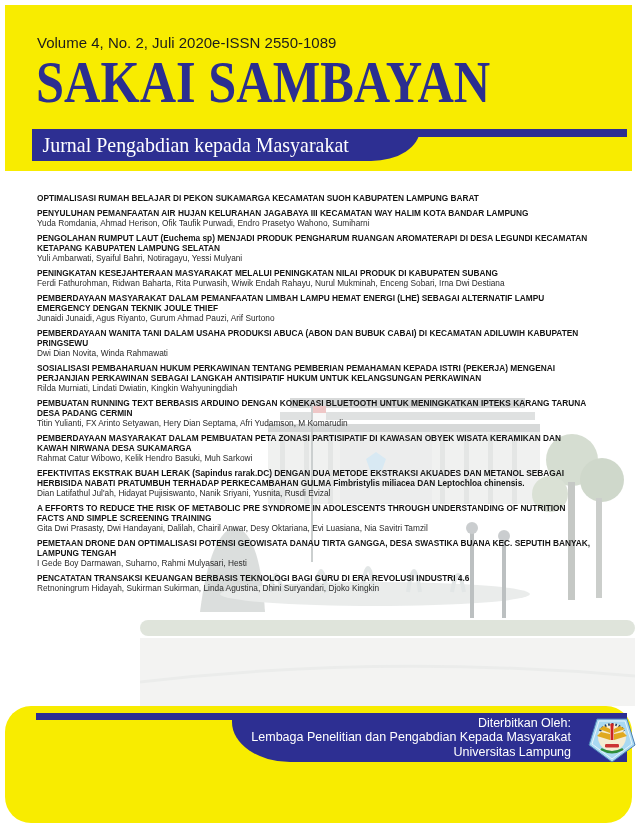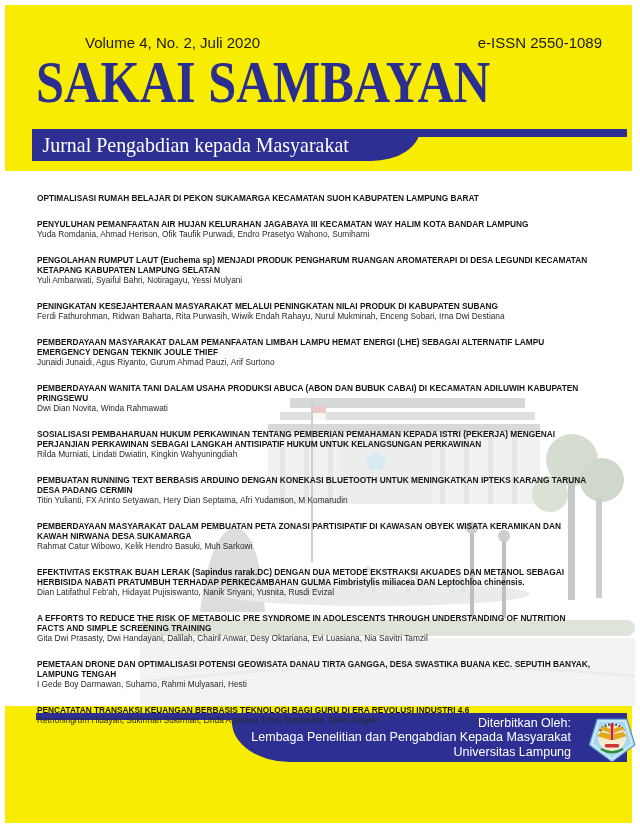--- a/index.html
+++ b/index.html
@@ -1,39 +1,39 @@
 <!DOCTYPE html>
 <html><head>
 <meta charset="utf-8">
 <style>
   html,body{margin:0;padding:0;background:#ffffff;}
   .cover{position:relative;width:640px;height:828px;background:#ffffff;overflow:hidden;
          font-family:"Liberation Sans",sans-serif;}
   
   .yellow-top{position:absolute;left:5px;top:5px;width:627px;height:166px;background:#F8EC00;}
   .masthead-row{position:absolute;left:32px;right:30px;top:29px;display:flex;
-                justify-content:space-between;font-size:15px;color:#1b1b1b;margin-left:48px;}
+                justify-content:flex-start;font-size:15px;color:#1b1b1b;}
   .journal-title{position:absolute;left:31px;top:46px;font-family:"Liberation Serif",serif;
                  font-weight:bold;font-size:60px;line-height:62px;color:#2B2E90;
                  transform:scaleX(0.84);transform-origin:left top;white-space:nowrap;}
   .ribbon-strip{position:absolute;left:27px;top:124px;width:595px;height:8px;background:#2D2F92;}
   .ribbon-box{position:absolute;left:27px;top:124px;width:388px;height:32px;background:#2D2F92;
               border-bottom-right-radius:52px 34px;display:flex;align-items:center;}
   .ribbon-text{color:#ffffff;font-family:"Liberation Serif",serif;font-size:21px;
                padding-left:11px;transform:scaleX(0.95);transform-origin:left center;white-space:nowrap;}
   
   .articles{position:absolute;left:37px;top:193px;width:556px;display:flex;flex-direction:column;
-            gap:16px;z-index:1;}
+            gap:5px;z-index:1;}
   .a-title{font-size:8.3px;line-height:10px;font-weight:bold;color:#141414;}
   .a-authors{font-size:8.3px;line-height:10px;color:#2a2a2a;}
   
   .watermark{position:absolute;left:140px;top:382px;width:495px;height:324px;opacity:.55;
              z-index:0;pointer-events:none;}
   
-  .yellow-bottom{position:absolute;left:5px;top:706px;width:627px;height:117px;background:#F8EC00;}
+  .yellow-bottom{position:absolute;left:5px;top:706px;width:627px;height:117px;background:#F8EC00;border-radius:26px;}
   .footer-strip{position:absolute;left:31px;top:7px;width:591px;height:7px;background:#2D2F92;}
   .footer-box{position:absolute;left:227px;top:7px;width:395px;height:49px;background:#2D2F92;
               border-bottom-left-radius:58px 40px;display:flex;align-items:center;
               justify-content:flex-end;box-sizing:border-box;padding-right:56px;}
   .footer-text{color:#ffffff;font-size:12.5px;line-height:14.5px;text-align:right;}
   .logo{position:absolute;left:582px;top:11px;width:50px;height:46px;}
 </style>
 </head>
 <body>
 
@@ -120,21 +120,21 @@
     <div class="article">
       <div class="a-title">PEMBUATAN RUNNING TEXT BERBASIS ARDUINO DENGAN KONEKASI BLUETOOTH UNTUK MENINGKATKAN IPTEKS KARANG TARUNA DESA PADANG CERMIN</div>
       <div class="a-authors">Titin Yulianti, FX Arinto Setyawan, Hery Dian Septama, Afri Yudamson, M Komarudin</div>
     </div>
     <div class="article">
       <div class="a-title">PEMBERDAYAAN MASYARAKAT DALAM PEMBUATAN PETA ZONASI PARTISIPATIF DI KAWASAN OBYEK WISATA KERAMIKAN DAN KAWAH NIRWANA DESA SUKAMARGA</div>
       <div class="a-authors">Rahmat Catur Wibowo, Kelik Hendro Basuki, Muh Sarkowi</div>
     </div>
     <div class="article">
       <div class="a-title">EFEKTIVITAS EKSTRAK BUAH LERAK (Sapindus rarak.DC) DENGAN DUA METODE EKSTRAKSI AKUADES DAN METANOL SEBAGAI HERBISIDA NABATI PRATUMBUH TERHADAP PERKECAMBAHAN GULMA Fimbristylis miliacea DAN Leptochloa chinensis.</div>
-      <div class="a-authors">Dian Latifathul Feb'ah, Hidayat Pujisiswanto, Nanik Sriyani, Yusnita, Rusdi Evizal</div>
+      <div class="a-authors">Dian Latifathul Jul'ah, Hidayat Pujisiswanto, Nanik Sriyani, Yusnita, Rusdi Evizal</div>
     </div>
     <div class="article">
       <div class="a-title">A EFFORTS TO REDUCE THE RISK OF METABOLIC PRE SYNDROME IN ADOLESCENTS THROUGH UNDERSTANDING OF NUTRITION FACTS AND SIMPLE SCREENING TRAINING</div>
       <div class="a-authors">Gita Dwi Prasasty, Dwi Handayani, Dalilah, Chairil Anwar, Desy Oktariana, Evi Luasiana, Nia Savitri Tamzil</div>
     </div>
     <div class="article">
       <div class="a-title">PEMETAAN DRONE DAN OPTIMALISASI POTENSI GEOWISATA DANAU TIRTA GANGGA, DESA SWASTIKA BUANA KEC. SEPUTIH BANYAK, LAMPUNG TENGAH</div>
       <div class="a-authors">I Gede Boy Darmawan, Suharno, Rahmi Mulyasari, Hesti</div>
     </div>
     <div class="article">

